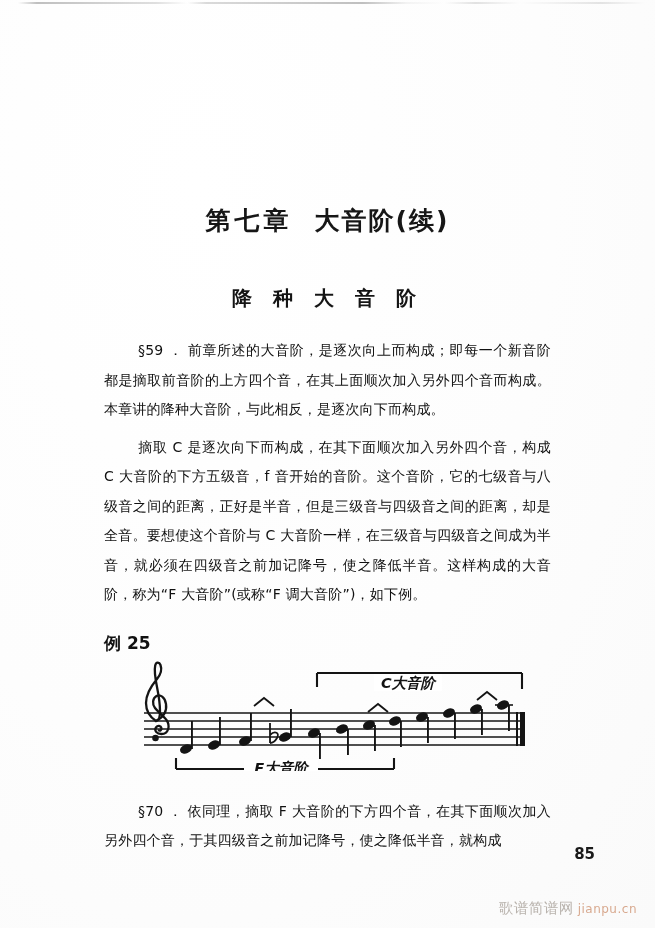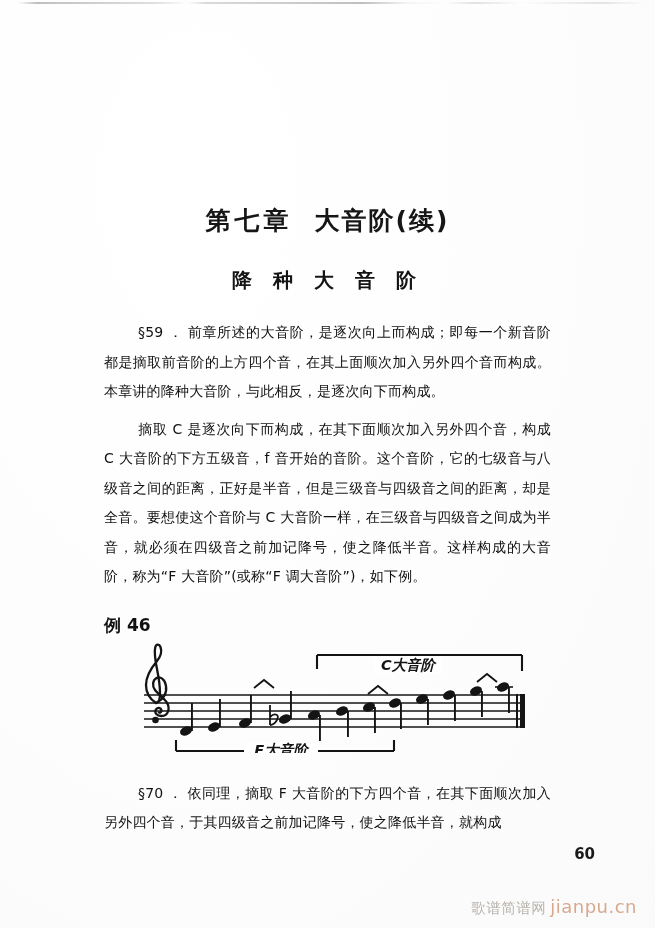--- a/index.html
+++ b/index.html
@@ -65,21 +65,21 @@
   .chapter-title .ch-num { letter-spacing: 4px; }
   .chapter-title .ch-gap { display: inline-block; width: 22px; }
 
   .section-title {
     text-align: center;
     font-family: "DejaVu Sans", "Liberation Sans", sans-serif;
     font-size: 20px;
     font-weight: 700;
     color: #141414;
     letter-spacing: 7px;
-    margin-top: 30px;
+    margin-top: 48px;
   }
 
   .para {
     font-family: "DejaVu Sans", "Liberation Sans", sans-serif;
     font-size: 14px;
     font-weight: 400;
     color: #111111;
     line-height: 29.5px;
     margin: 8px auto;
     width: 447px;
@@ -114,21 +114,21 @@
   #watermark {
     position: absolute;
     right: 18px;
     bottom: 10px;
     font-family: "DejaVu Sans", "Liberation Sans", sans-serif;
     font-size: 14.5px;
     white-space: nowrap;
     letter-spacing: .5px;
   }
   #watermark .wm-cn { color: #b9b3ad; }
-  #watermark .wm-url { color: #d8a98f; margin-left: 4px; font-size: 18px; }
+  #watermark .wm-url { color: #d8a98f; margin-left: 4px; font-size: 12px; }
 
   #page-number {
     position: absolute;
     right: 60px;
     top: 845px;
     font-family: "DejaVu Sans", "Liberation Sans", sans-serif;
     font-size: 15px;
     font-weight: 700;
     color: #1a1a1a;
   }
@@ -145,21 +145,21 @@
     <div class="chapter-title">
       <span class="ch-num">第七章</span><span class="ch-gap"></span><span>大音阶(续)</span>
     </div>
 
     <div class="section-title">降 种 大 音 阶</div>
 
     <p class="para p1"><span class="indent2"></span><span>§59 ．</span> <span>前章所述的大音阶，是逐次向上而构成；即每一个新音阶都是摘取前音阶的上方四个音，在其上面顺次加入另外四个音而构成。本章讲的降种大音阶，与此相反，是逐次向下而构成。</span></p>
 
     <p class="para p2"><span class="indent2"></span><span>摘取 C 是逐次向下而构成，在其下面顺次加入另外四个音，构成 C 大音阶的下方五级音，f 音开始的音阶。这个音阶，它的七级音与八级音之间的距离，正好是半音，但是三级音与四级音之间的距离，却是全音。要想使这个音阶与 C 大音阶一样，在三级音与四级音之间成为半音，就必须在四级音之前加记降号，使之降低半音。这样构成的大音阶，称为“F 大音阶”(或称“F 调大音阶”)，如下例。</span></p>
 
-    <div class="example-label">例 46</div>
+    <div class="example-label">例 25</div>
 
     <div id="score">
       <svg width="447" height="110" viewBox="0 0 447 110">
         <defs>
           <g id="noteheadG">
             <ellipse cx="0" cy="0" rx="6.2" ry="4.4" transform="rotate(-21)" fill="#141414"></ellipse>
           </g>
         </defs>
 
         <g>
@@ -285,19 +285,19 @@
         </g>
         <rect x="140" y="99" width="74" height="17" fill="#ffffff"></rect>
         <text x="177" y="112" text-anchor="middle" font-family="DejaVu Sans, Liberation Sans, sans-serif" font-size="14.5" font-weight="700" fill="#141414">F大音阶</text>
       </svg>
     </div>
 
     <p class="para p3"><span class="indent2"></span><span>§70 ．</span> <span>依同理，摘取 F 大音阶的下方四个音，在其下面顺次加入另外四个音，于其四级音之前加记降号，使之降低半音，就构成</span></p>
 
   </div>
 
-  <div id="page-number">60</div>
+  <div id="page-number">85</div>
 
   <div id="watermark">
     <span class="wm-cn">歌谱简谱网</span><span class="wm-url">jianpu.cn</span>
   </div>
 
 </div>
 
 </body></html>

